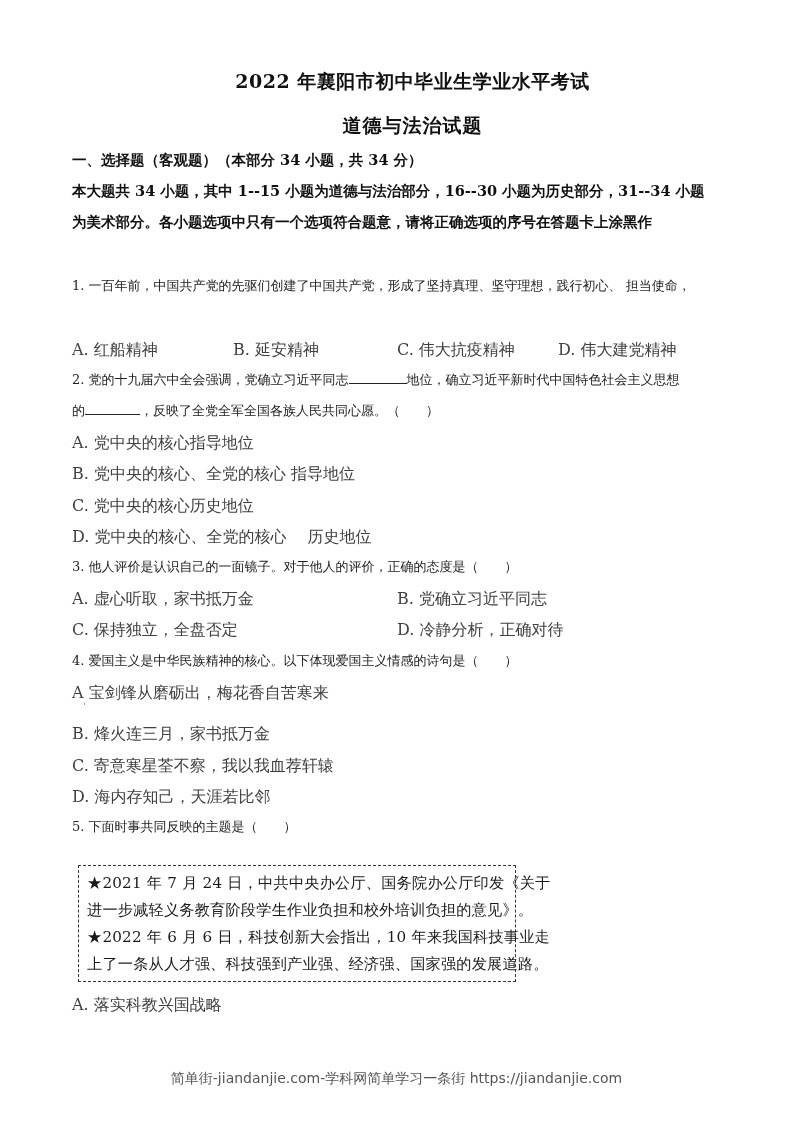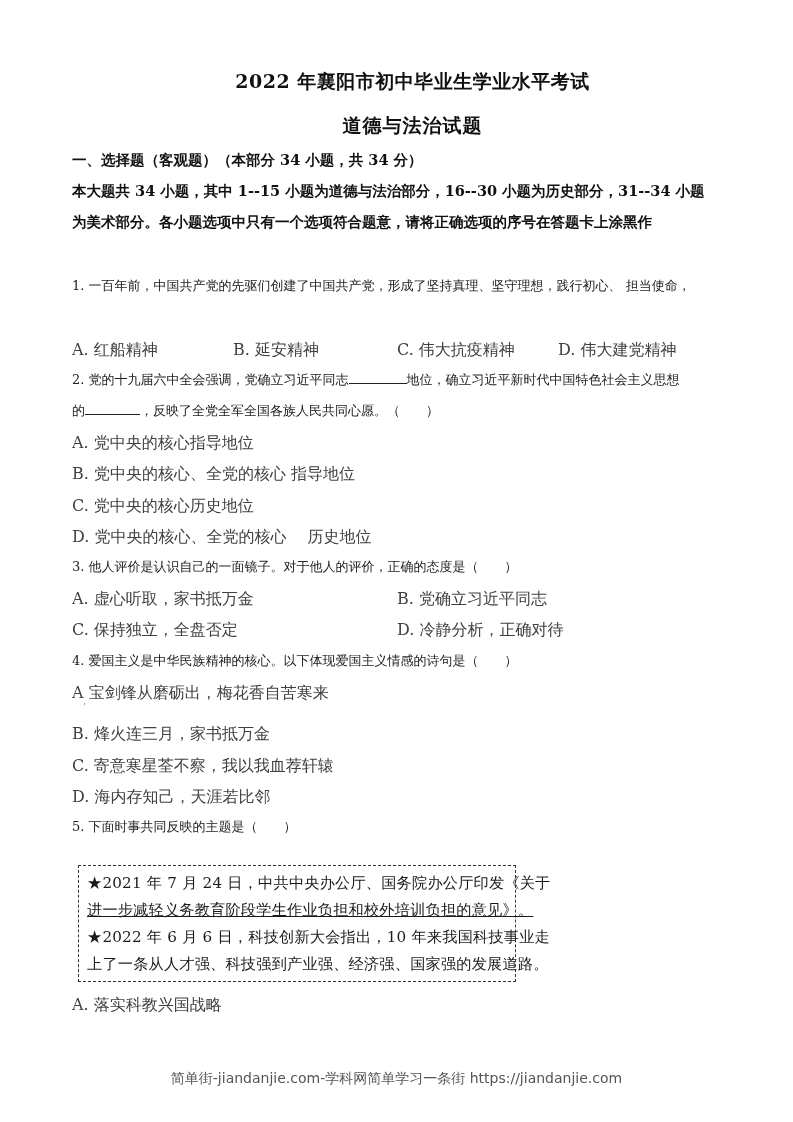--- a/index.html
+++ b/index.html
@@ -77,21 +77,21 @@
   <div class="opt" style="top:683px; left:72px;">A   宝剑锋从磨砺出，梅花香自苦寒来</div>
   <div class="dot"></div>
   <div class="opt" style="top:724px; left:72px;">B.  烽火连三月，家书抵万金</div>
   <div class="opt" style="top:756px; left:72px;">C.  寄意寒星荃不察，我以我血荐轩辕</div>
   <div class="opt" style="top:787px; left:72px;">D.  海内存知己，天涯若比邻</div>
 
   <div class="line" style="top:818px;">5. 下面时事共同反映的主题是（　　）</div>
 
   <div class="box">
     <div class="box-line" style="top:7px;">★2021 年 7 月 24 日，中共中央办公厅、国务院办公厅印发《关于</div>
-    <div class="box-line" style="top:34px;text-decoration:underline;">进一步减轻义务教育阶段学生作业负担和校外培训负担的意见》。</div>
+    <div class="box-line" style="top:34px;">进一步减轻义务教育阶段学生作业负担和校外培训负担的意见》。</div>
     <div class="box-line" style="top:61px;">★2022 年 6 月 6 日，科技创新大会指出，10 年来我国科技事业走</div>
     <div class="box-line" style="top:88px;">上了一条从人才强、科技强到产业强、经济强、国家强的发展道路。</div>
   </div>
 
   <div class="opt" style="top:995px; left:72px;">A.  落实科教兴国战略</div>
 
   <div class="footer">简单街-jiandanjie.com-学科网简单学习一条街 https://jiandanjie.com</div>
 </div>
 
 </body></html>

